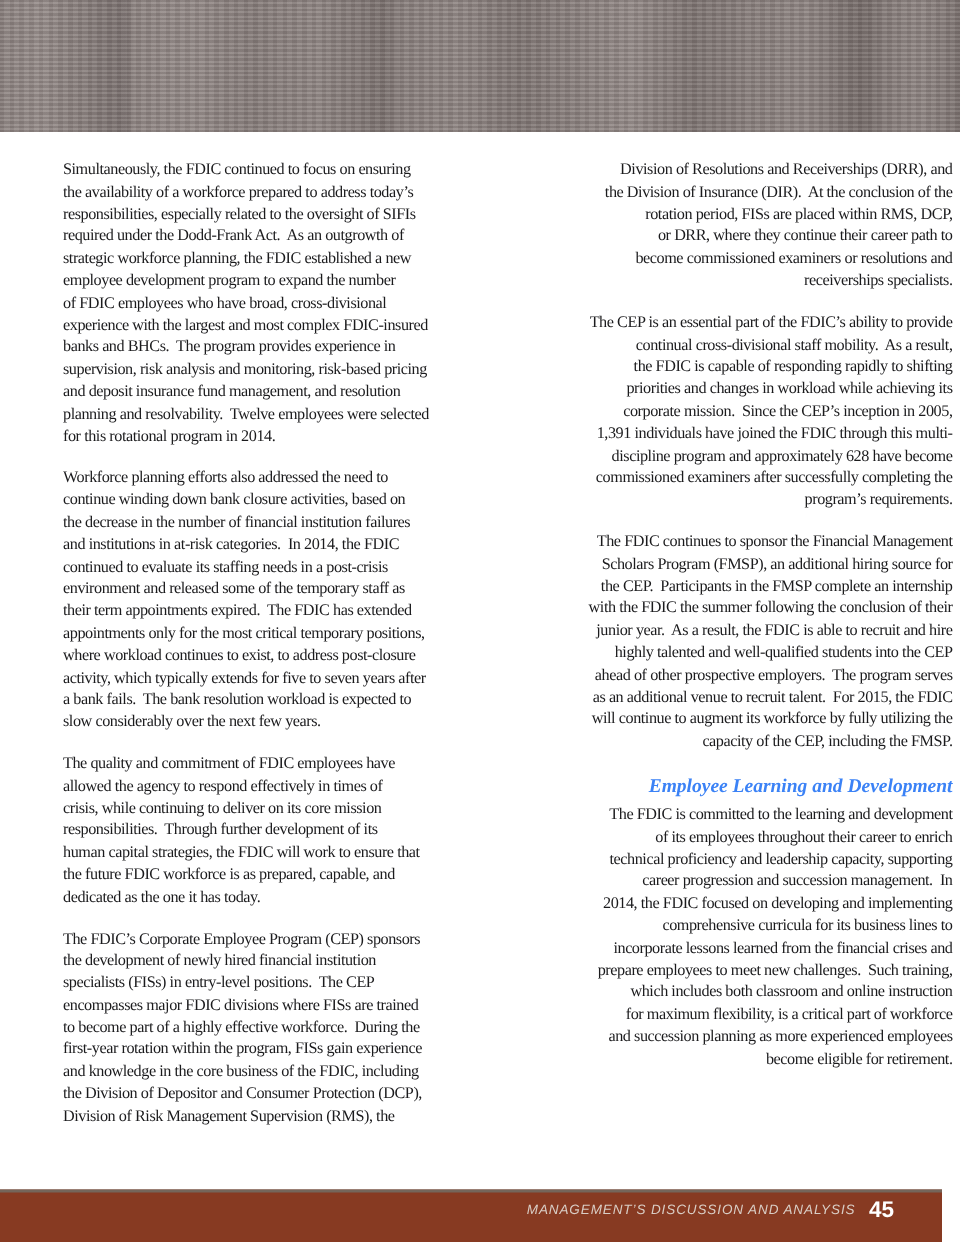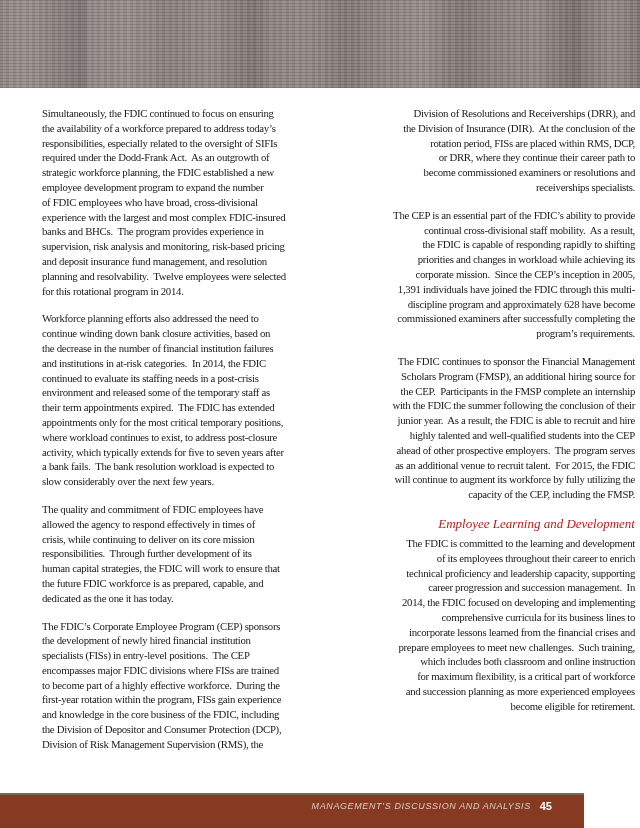--- a/index.html
+++ b/index.html
@@ -45,47 +45,47 @@
     line-height: 14.8px;
     letter-spacing: -0.3px;
     color: #1b1b1d;
     white-space: pre;
   }
   .section-heading {
     margin: 4px 0 4px 0;
     font-size: 13px;
     line-height: 17px;
     font-style: italic;
-    font-weight: 400;
-    color: #b91c1c;
+    font-weight: 700;
+    color: #3b82f6;
     letter-spacing: 0;
   }
   .footer-bar {
     position: absolute; left: 0; bottom: 0;
-    width: 584px; height: 35px;
+    width: 628px; height: 35px;
     box-sizing: border-box;
     background: #873a22;
     border-top: 2px solid #75655a;
     display: flex;
     justify-content: flex-end;
     align-items: flex-start;
     padding: 5px 32px 0 0;
     font-family: "Liberation Sans", sans-serif;
   }
   .footer-label {
     font-style: italic;
     font-size: 9px;
     line-height: 13px;
     letter-spacing: 0.6px;
     color: #d9cdc5;
   }
   .footer-page {
     font-style: normal;
     font-weight: 700;
-    font-size: 11px;
+    font-size: 15px;
     line-height: 13px;
     color: #ffffff;
     margin-left: 9px;
   }
 </style>
 </head>
 <body>
 
 <div class="page">
 

